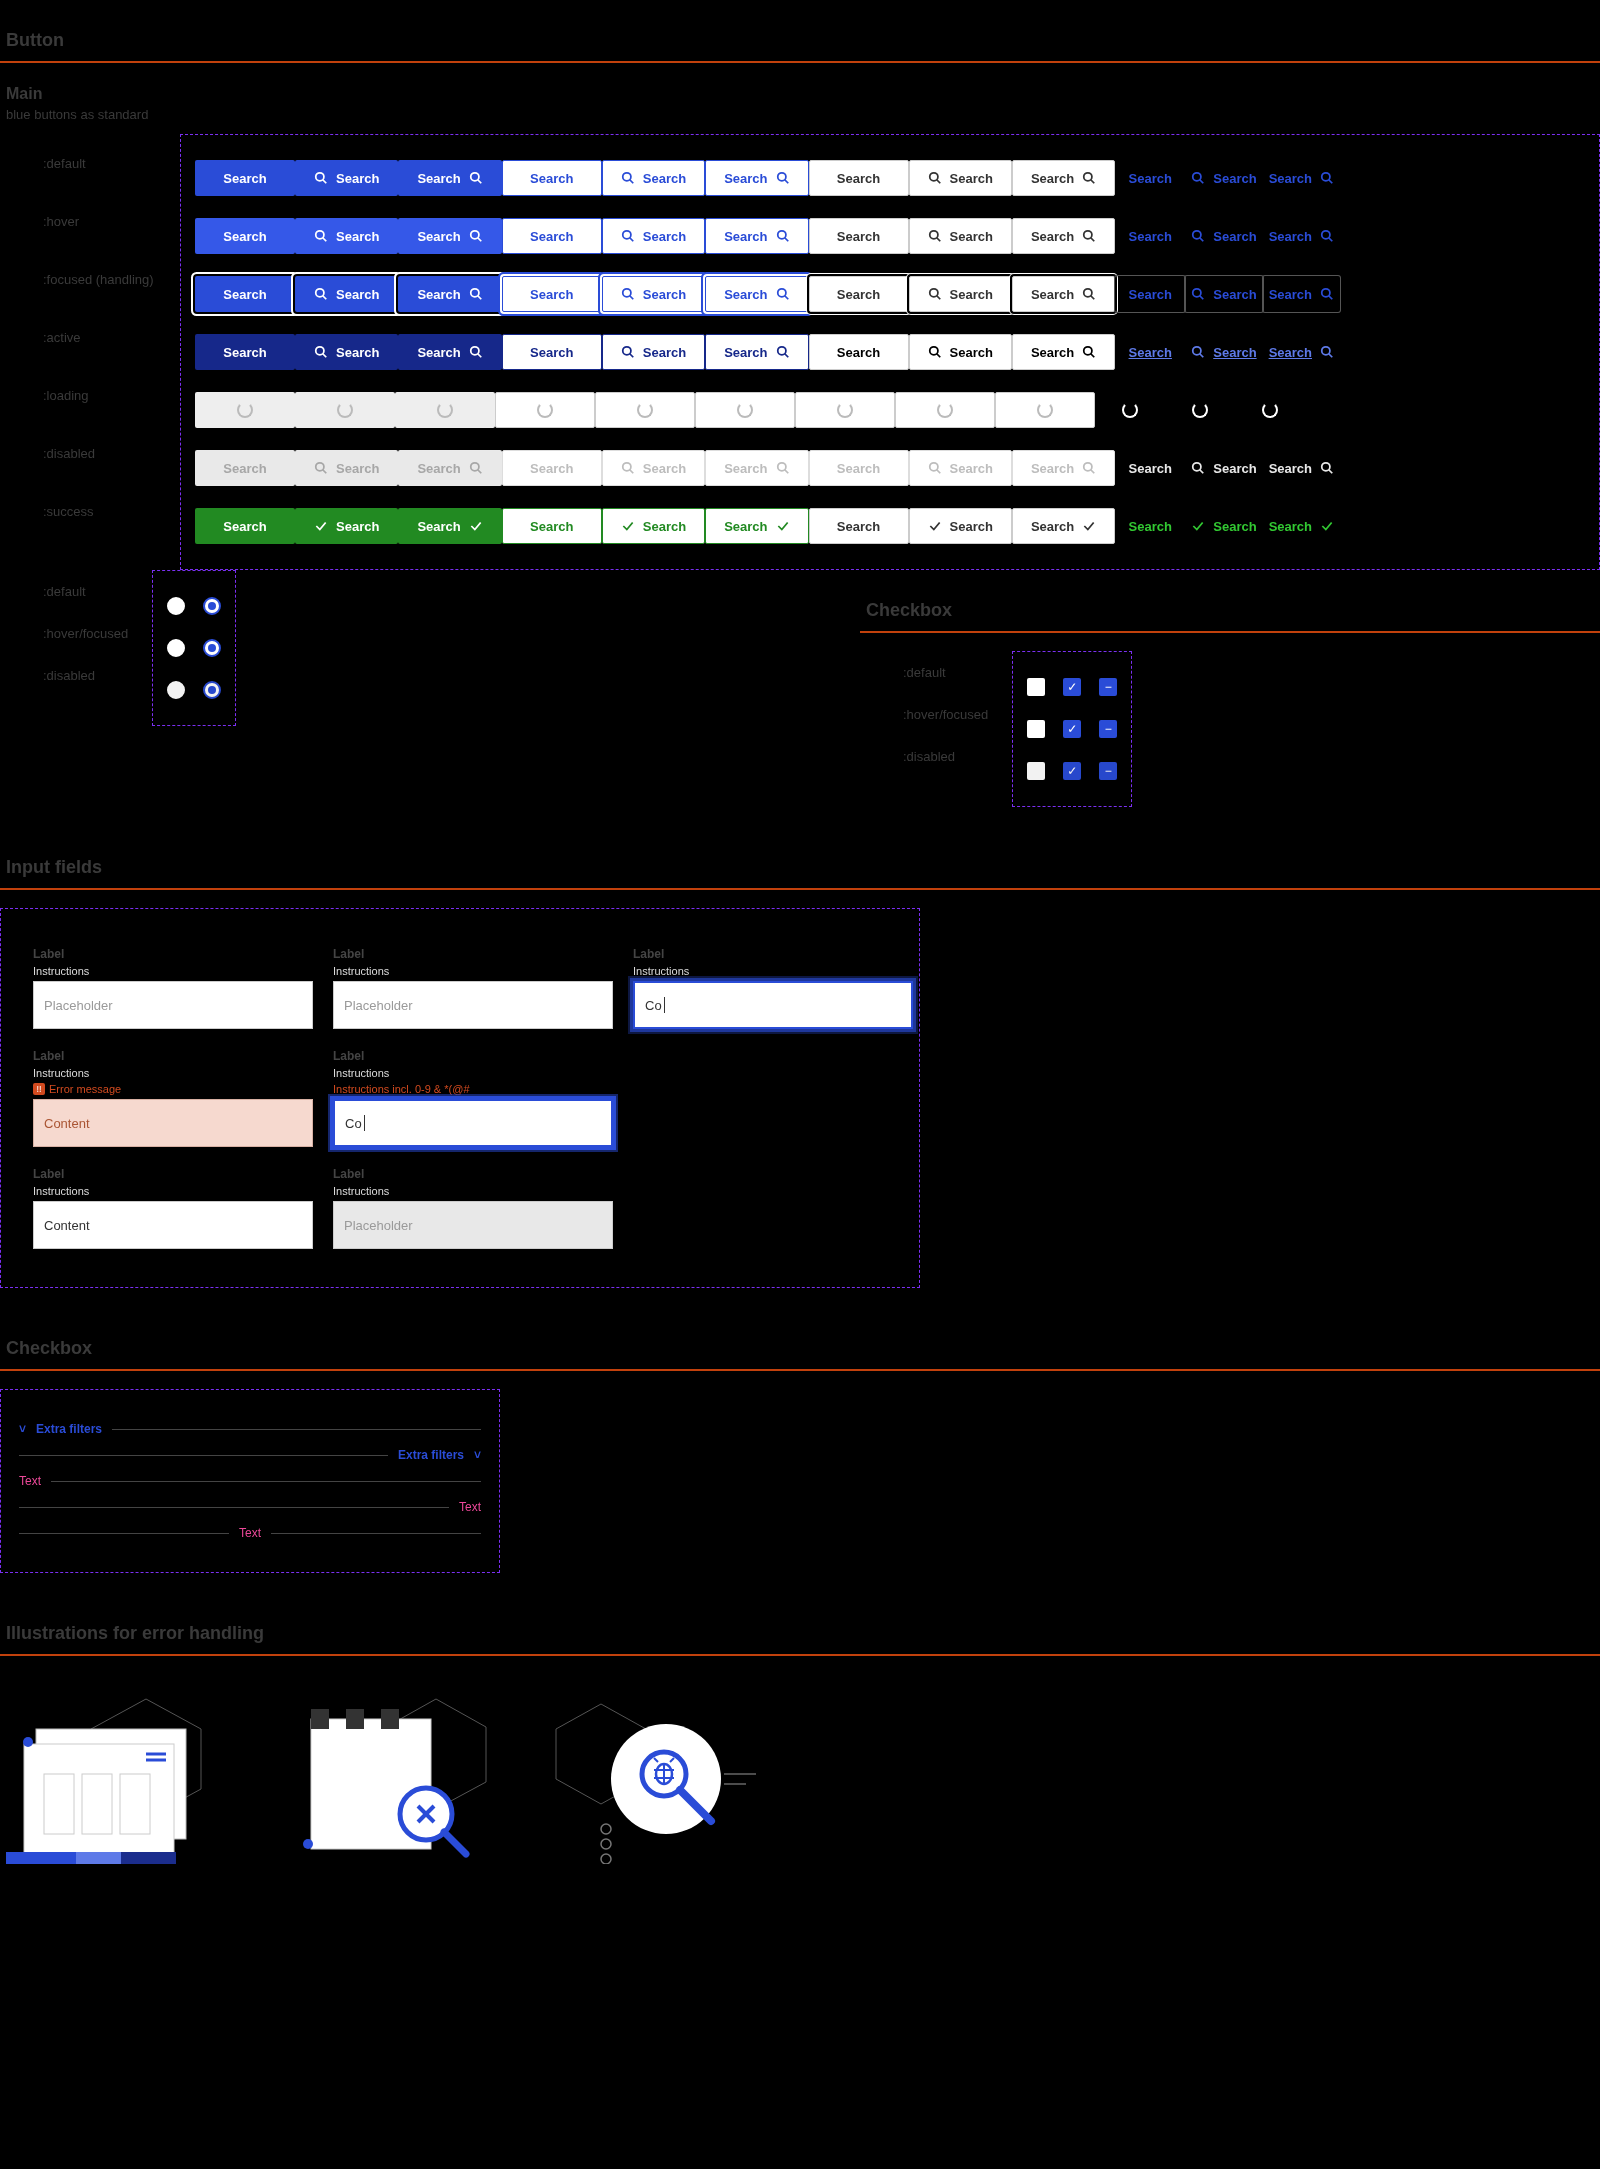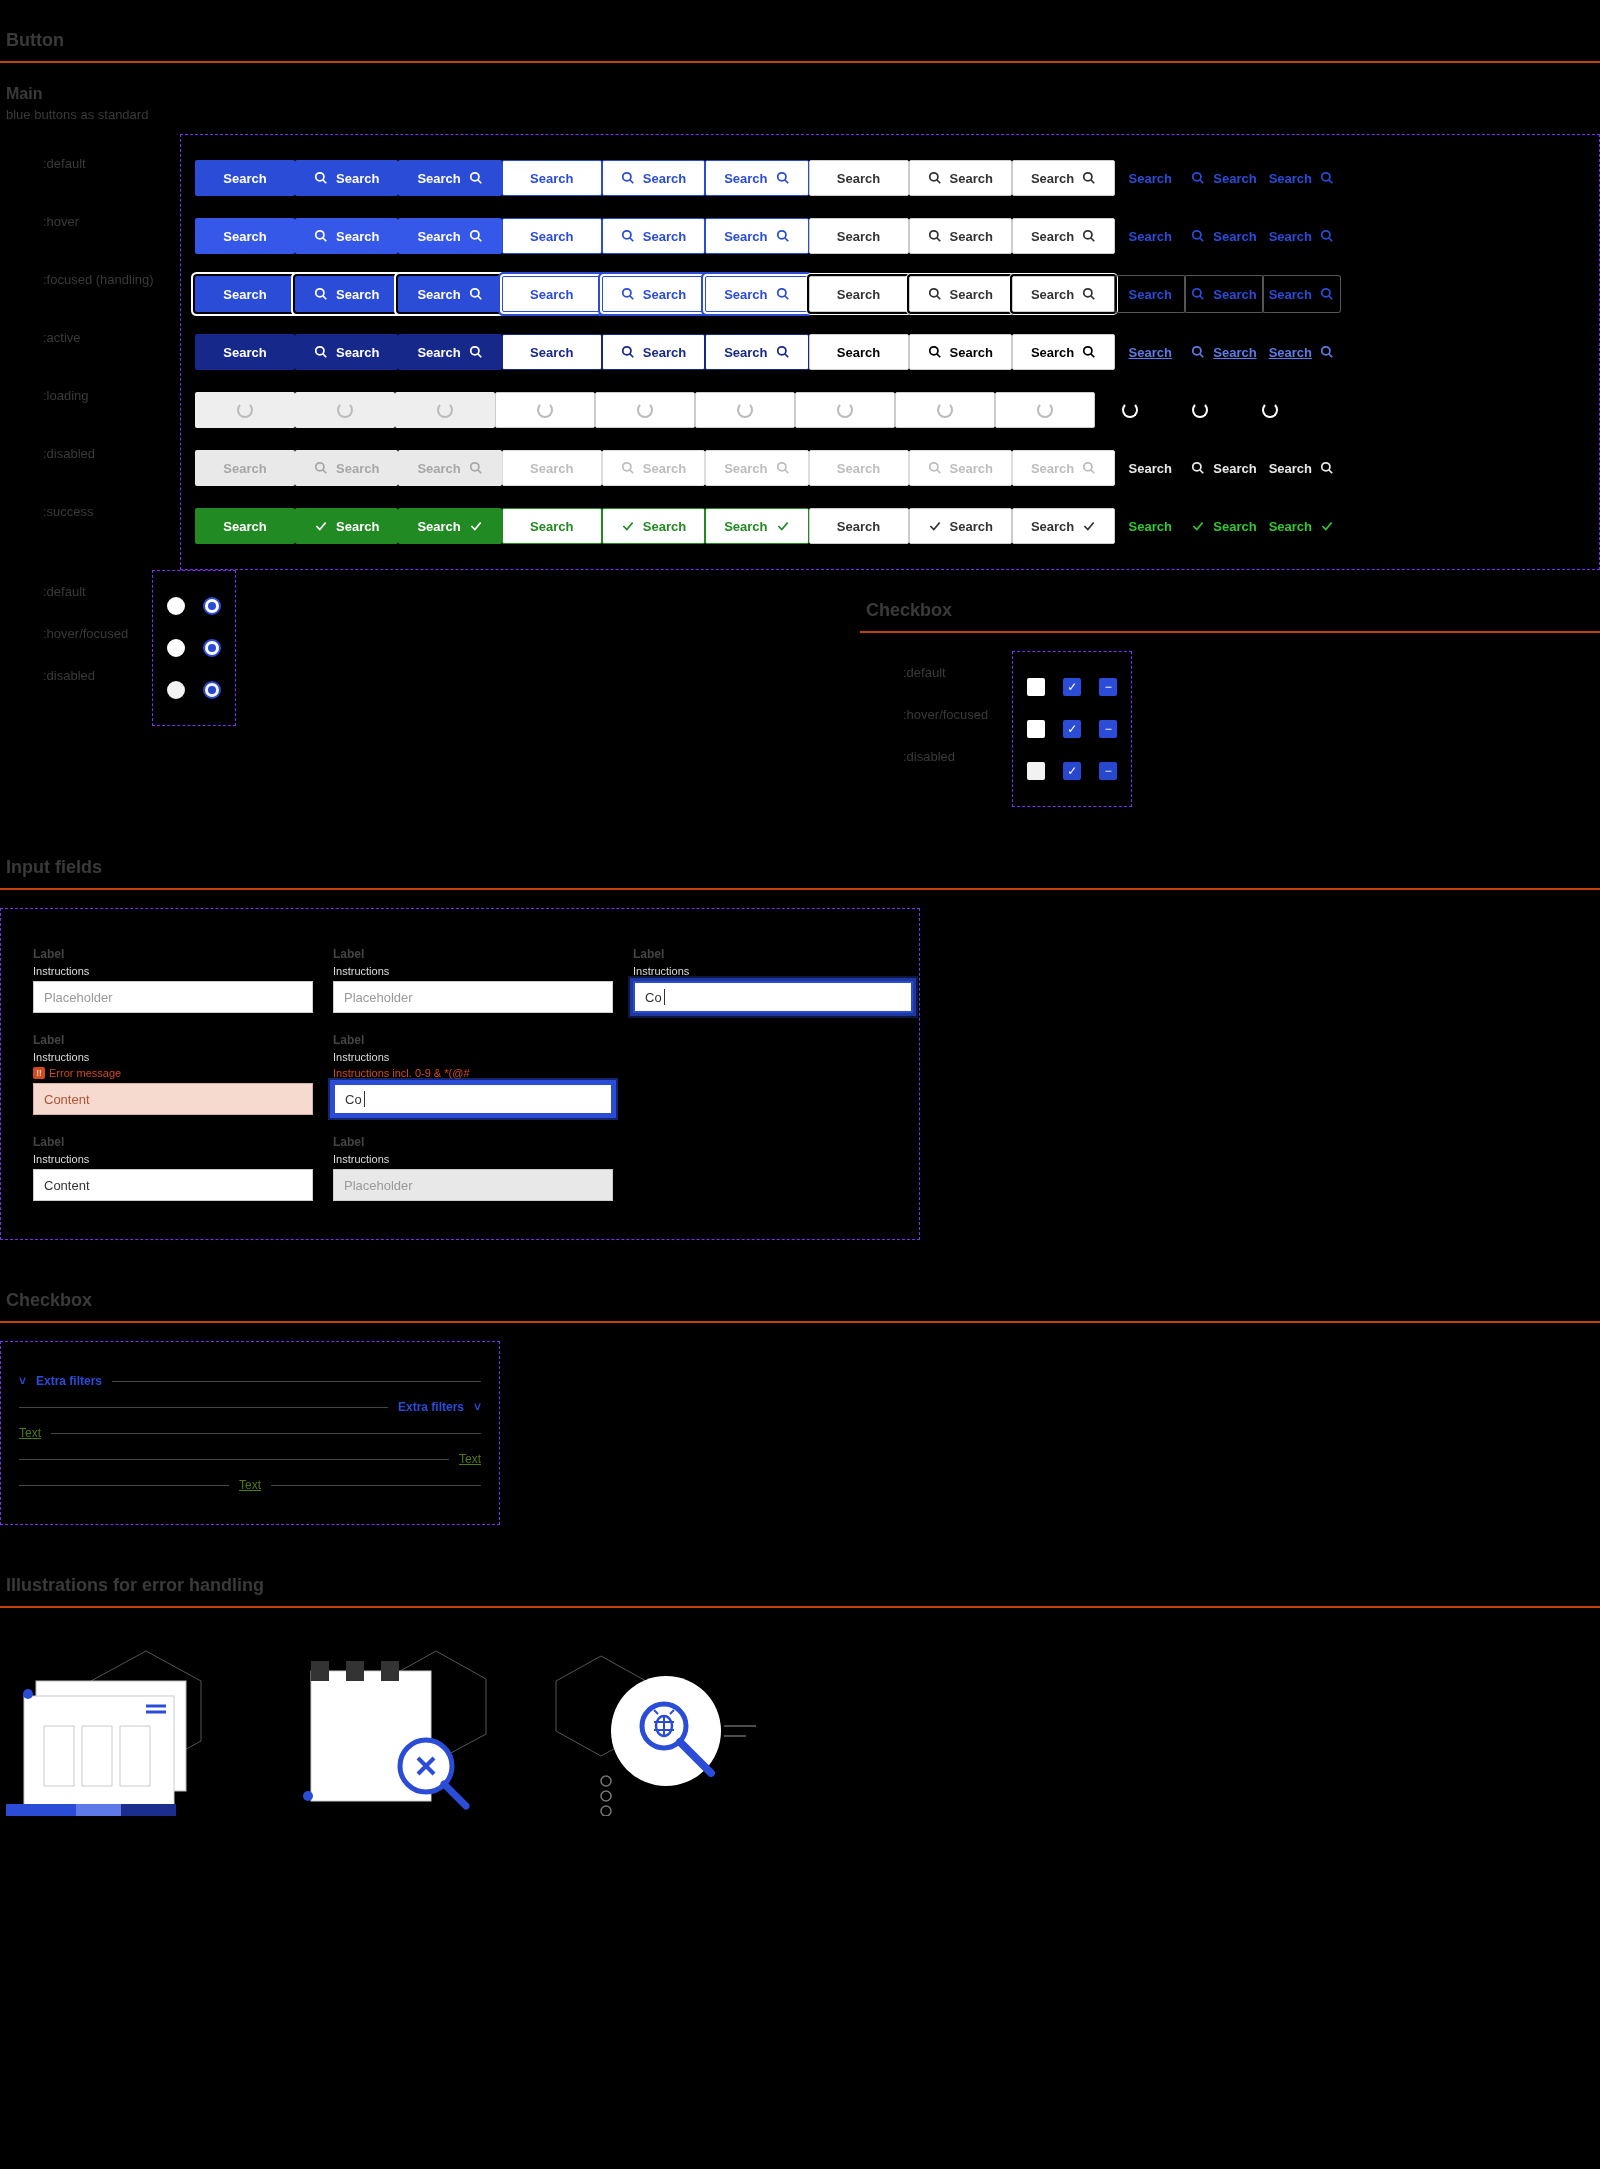--- a/index.html
+++ b/index.html
@@ -173,37 +173,37 @@
     grid-template-columns: repeat(3, 280px);
     gap: 20px 20px;
     padding: 24px 18px;
   }
   .field { display:flex; flex-direction:column; gap:4px;}
   .f-label { font-size:12px; font-weight:700; color:#444;}
   .f-instr { font-size:11px; color:#ddd;}
   .f-err { font-size:11px; color:#d24a1f; display:flex; align-items:center; gap:4px;}
   .f-err .ei { width:12px; height:12px; background:#d24a1f; color:#fff; display:inline-flex;align-items:center;justify-content:center; font-size:9px; border-radius:2px;}
   .inp {
-    height:32px; background:#fff; color:#333; border:1px solid #ccc; padding:0 10px;
+    height:48px; background:#fff; color:#333; border:1px solid #ccc; padding:0 10px;
     font-size:13px;
   }
   .inp.placeholder { color:#9a9a9a;}
   .inp.focused { border:2px solid #2a4cd7; box-shadow: 0 0 0 3px rgba(42,76,215,0.6), 0 0 0 5px rgba(42,76,215,0.3);}
   .inp.error { background:#f6d9cf; color:#a53; border-color:#d8b1a4;}
   .inp.disabled { background:#e8e8e8; color:#9a9a9a;}
   .inp .caret-line { display:inline-block; width:1px; height:16px; background:#333; vertical-align:middle; margin-left:2px;}
   .field .inp { display:flex; align-items:center;}
   .field .inp.focused-strong { border:2px solid #2a4cd7; box-shadow: 0 0 0 3px #2a4cd7, 0 0 0 5px rgba(42,76,215,0.5);}
   .f-instr.err-strike { color:#d24a1f; text-decoration:none;}
 
   
   .divider-box { width: 500px; padding:20px 18px;}
   .div-row { display:flex; align-items:center; gap:10px; margin:12px 0; font-size:12px;}
   .div-row.link { color:#2a4cd7; font-weight:600;}
-  .div-row.text { color:#4d7c0f;text-decoration:underline;}
+  .div-row.text { color:#ec4899;}
   .div-row .chev { display:inline-flex;}
   .div-line { flex:1; height:1px; background:#444;}
 
   
   .illus-row { display:flex; gap:50px; padding:20px 6px; align-items:flex-end;}
   svg.illu { display:block;}
 
 </style>
 </head>
 <body>

